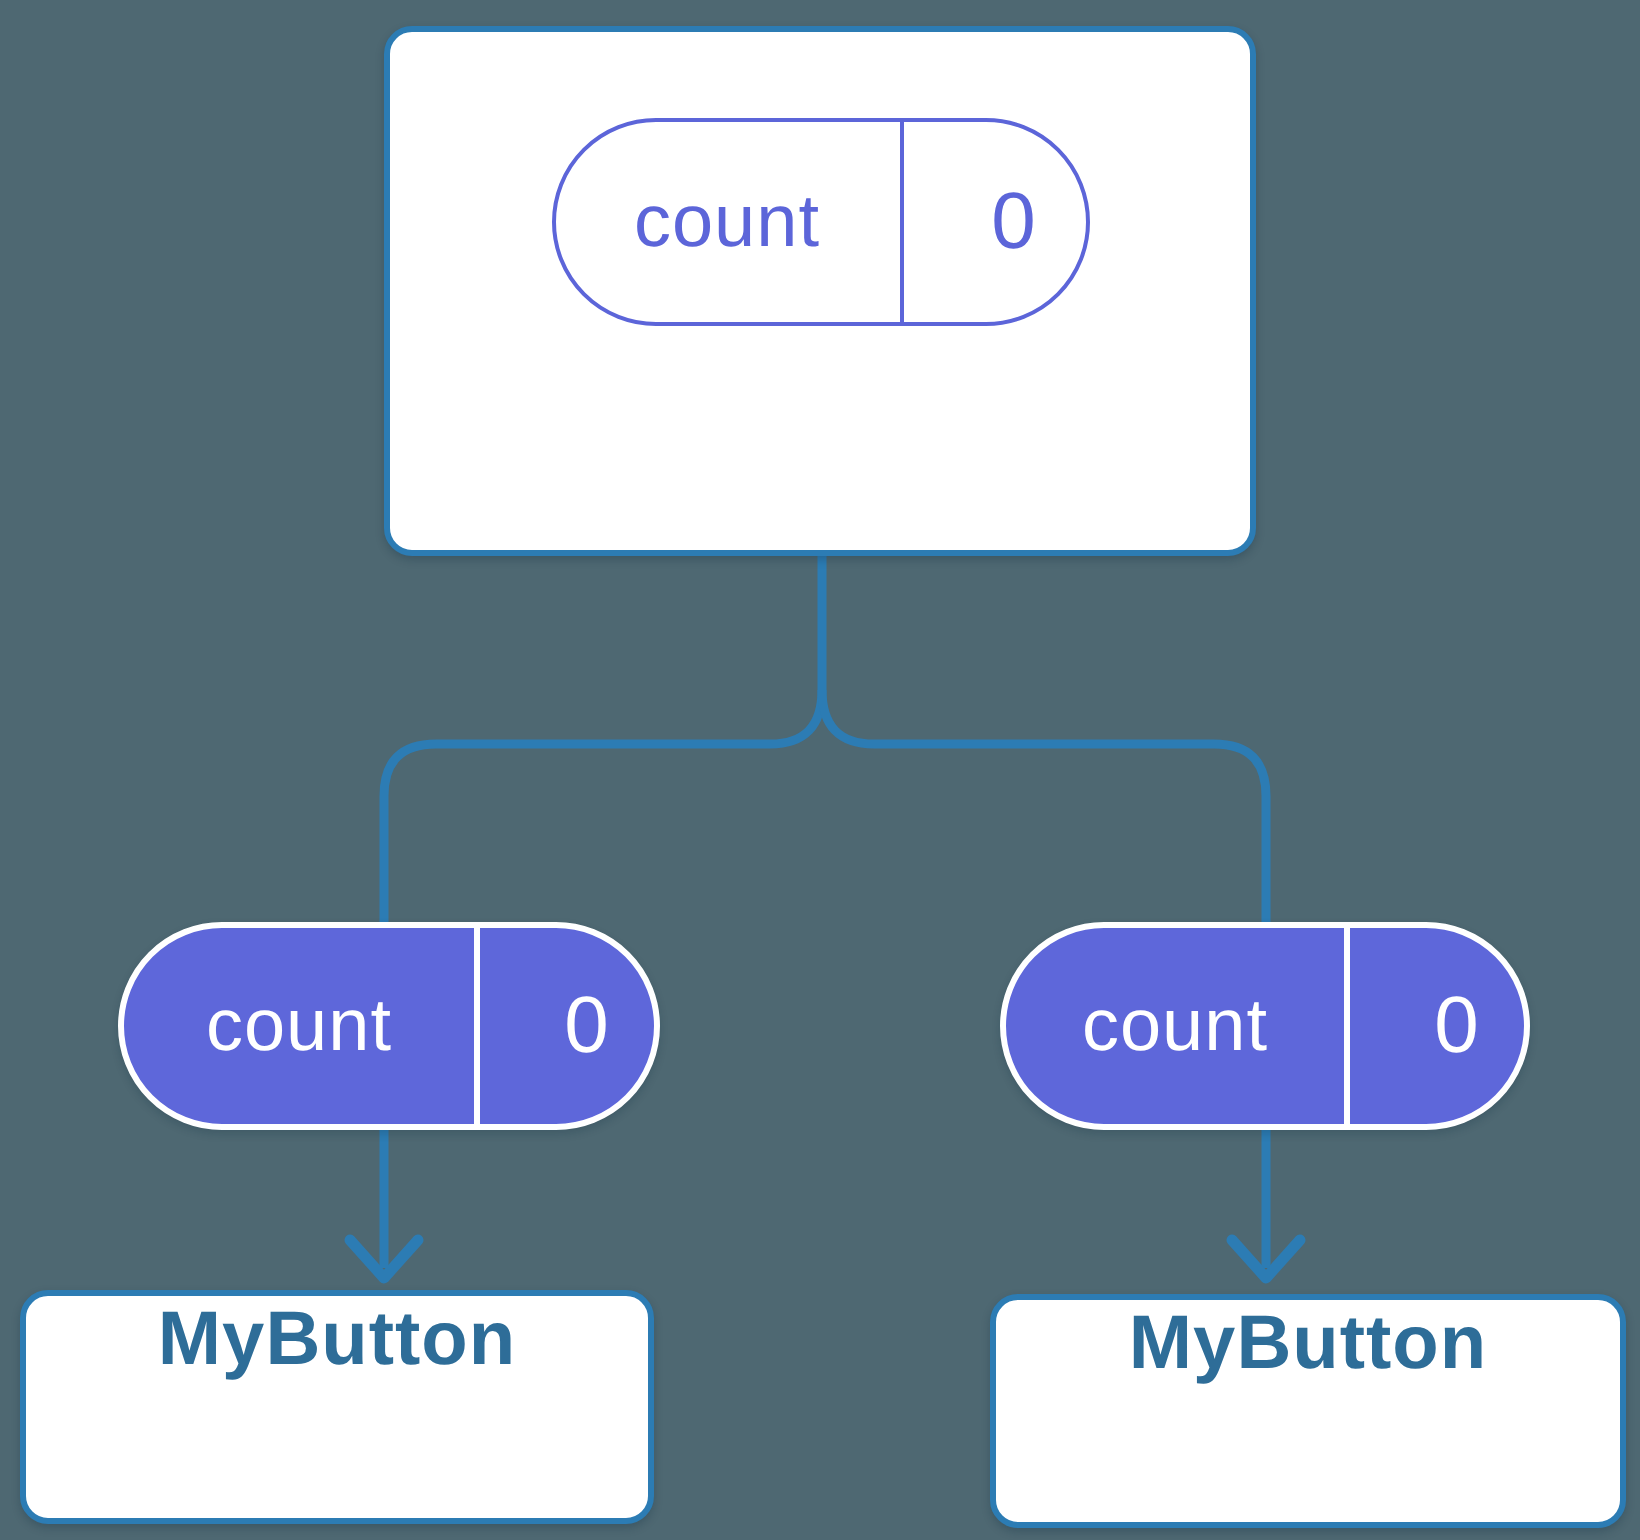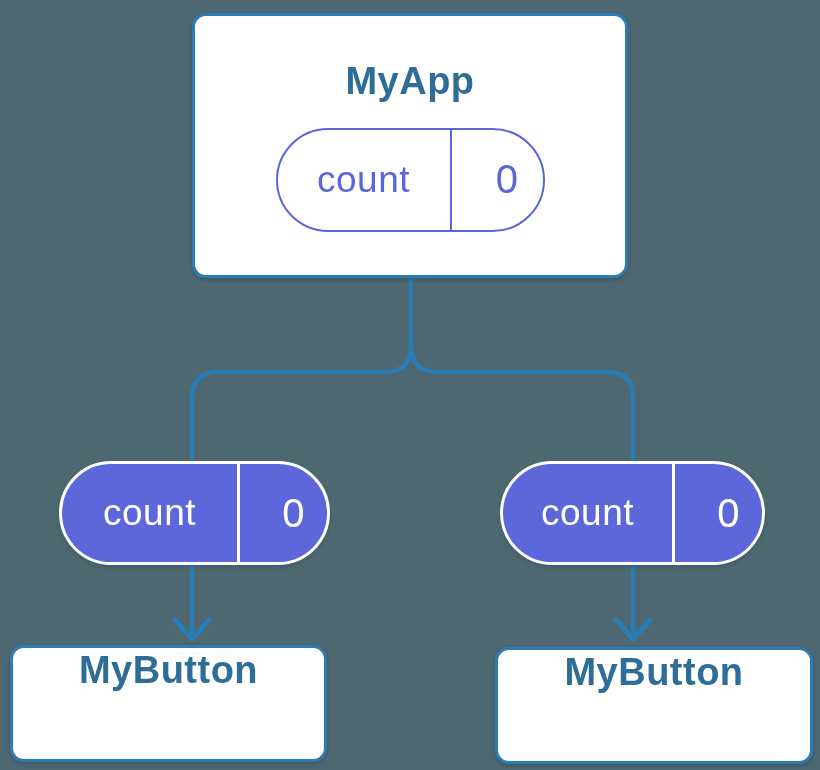--- a/index.html
+++ b/index.html
@@ -108,21 +108,20 @@
       <path d="M192 564 V 634"></path>
       <path d="M633 564 V 634"></path>
     </g>
     <g stroke="#2C7CB4" stroke-width="5.5" fill="none" stroke-linecap="round" stroke-linejoin="round">
       <path d="M175 620 L192 639 L209 620"></path>
       <path d="M616 620 L633 639 L650 620"></path>
     </g>
   </svg>
 
   <div class="node root-node">
-    <div class="node-title">MyApp</div>
     <div class="pill pill-outline">
       <div class="seg seg-name">count</div>
       <div class="seg seg-value">0</div>
     </div>
   </div>
 
   <div class="pill pill-filled pill-left">
     <div class="seg seg-name">count</div>
     <div class="seg seg-value">0</div>
   </div>

